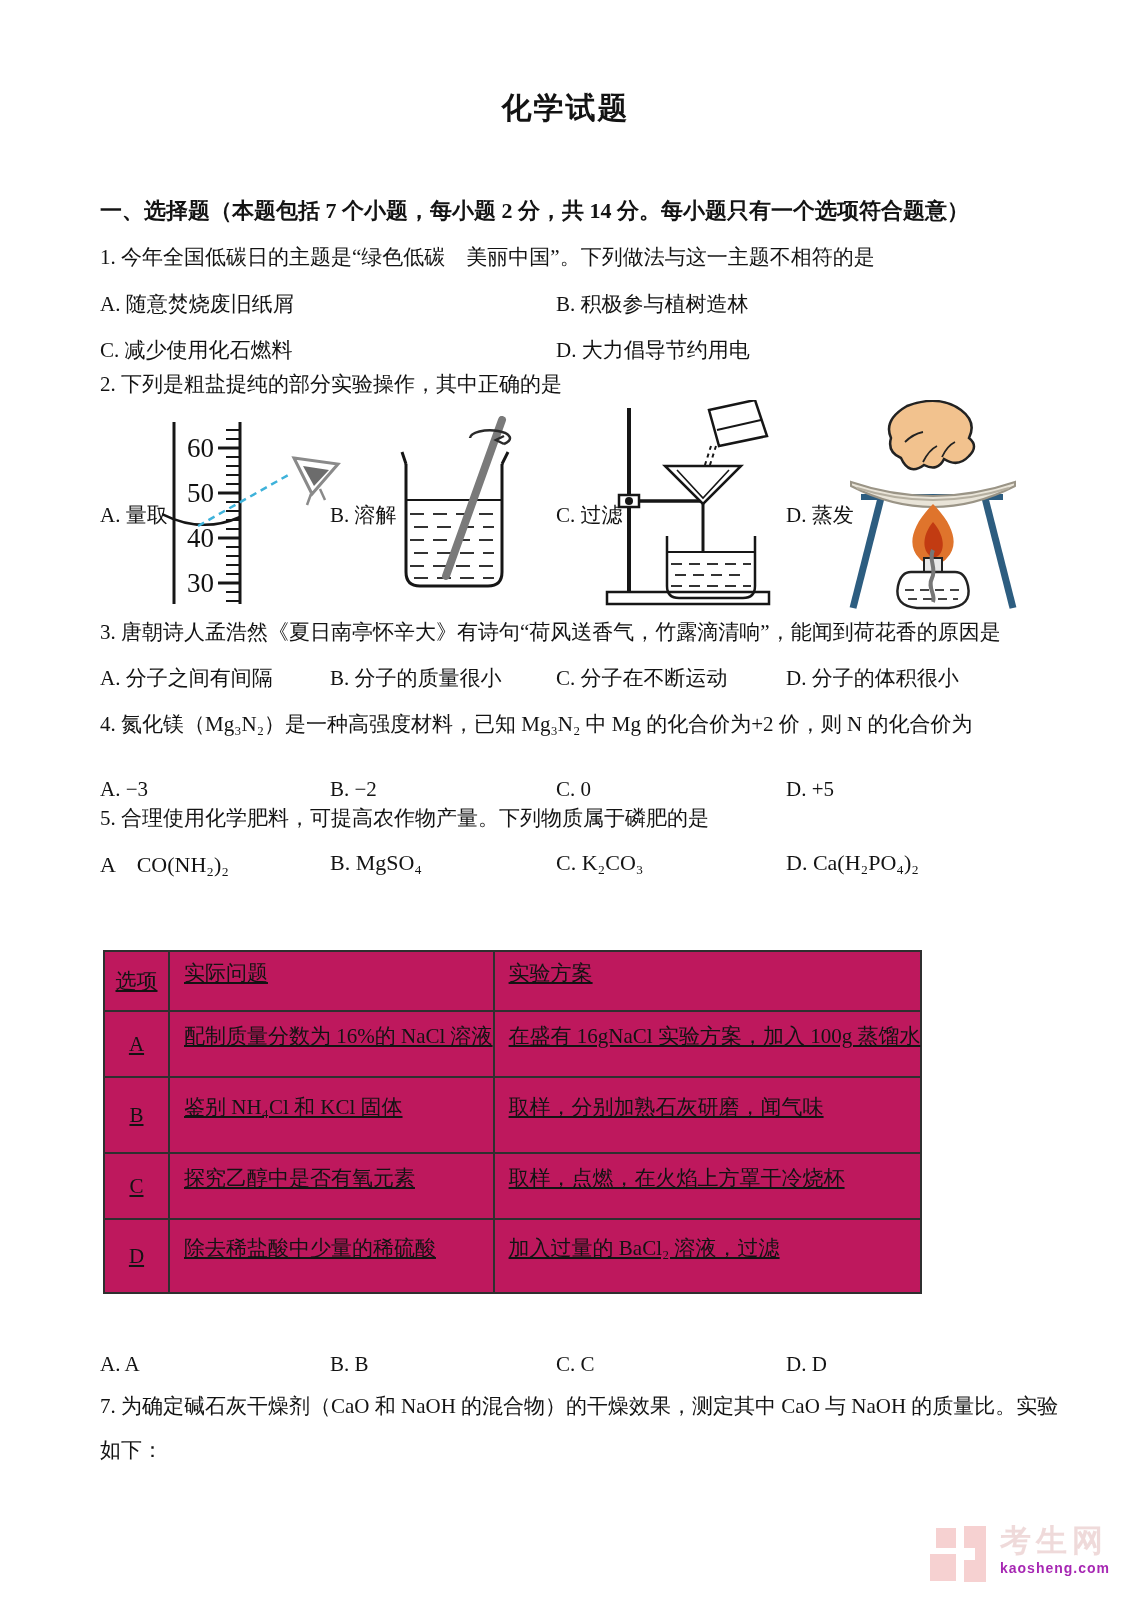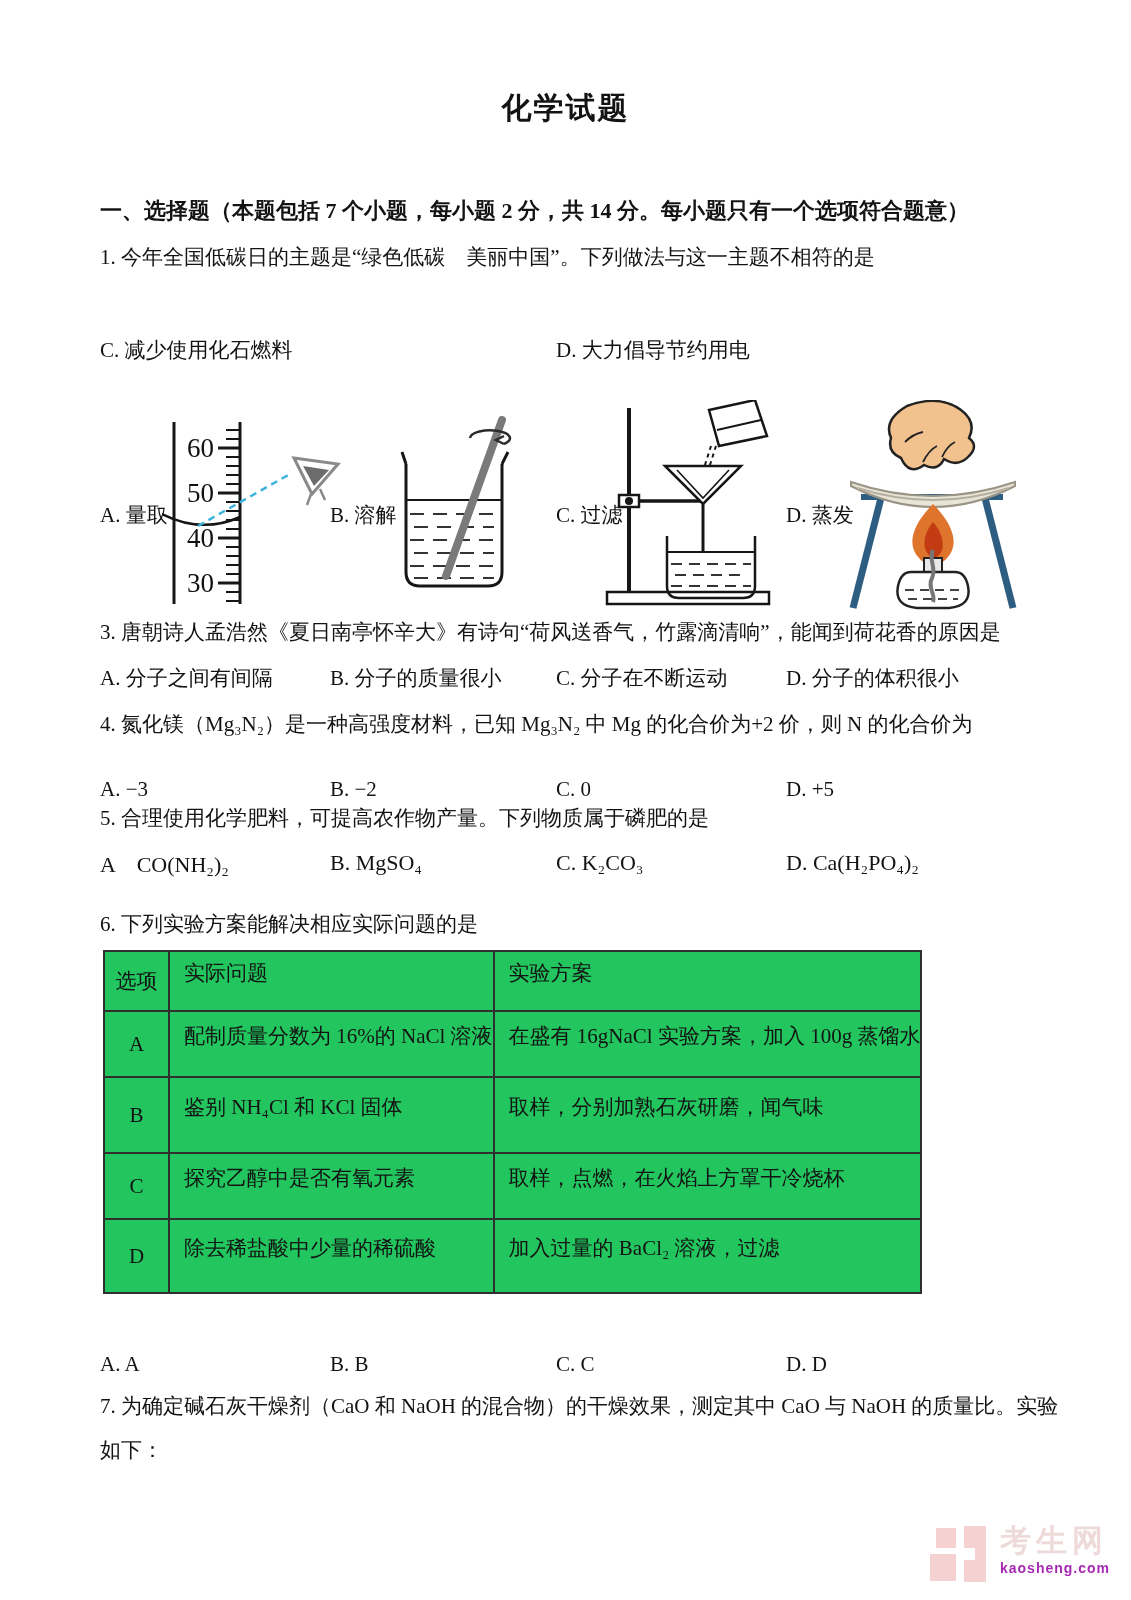--- a/index.html
+++ b/index.html
@@ -8,21 +8,21 @@
   .abs{position:absolute;}
   .title{width:100%;text-align:center;font-size:30px;font-weight:bold;letter-spacing:2px;}
   .boldline{font-size:22px;font-weight:bold;white-space:nowrap;}
   .stem{font-size:21px;white-space:nowrap;}
   .optrow{position:absolute;left:100px;width:1000px;height:28px;}
   .opt{position:absolute;top:0;font-size:21px;white-space:nowrap;}
   .c0{left:0;} .c1{left:230px;} .c2{left:456px;} .c3{left:686px;}
   .formula{font-size:22px;}
   .figwrap{position:absolute;top:400px;left:100px;width:1010px;height:214px;}
   .figlabel{position:absolute;top:101px;font-size:21px;white-space:nowrap;}
-  .qtable{border-collapse:collapse;table-layout:fixed;background:#22c55e;}
+  .qtable{border-collapse:collapse;table-layout:fixed;background:#be185d;text-decoration:underline;}
   .qtable td,.qtable th{border:2px solid #2f2f2f;font-size:21px;font-weight:normal;
         vertical-align:middle;padding:0 0 16px 14px;text-align:left;white-space:nowrap;}
   .qtable .colopt{text-align:center;padding:0;}
   .watermark{position:absolute;left:928px;top:1524px;width:190px;height:64px;opacity:.95;}
   .wm-logo{position:absolute;left:0;top:2px;width:62px;height:58px;}
   .wm-logo div{position:absolute;background:#f6cfcf;}
   .wm-b1{left:8px;top:2px;width:20px;height:20px;}
   .wm-b2{left:2px;top:28px;width:26px;height:27px;}
   .wm-b3{left:36px;top:0;width:22px;height:56px;}
   .wm-b4{left:36px;top:22px;width:11px;height:12px;background:#ffffff !important;}
@@ -36,25 +36,30 @@
 <body>
 
 <div class="page">
 
   <div class="abs title" style="top:88px;left:0;">化学试题</div>
 
 
   <div class="abs boldline" style="top:196px;left:100px;">一、选择题（本题包括 7 个小题，每小题 2 分，共 14 分。每小题只有一个选项符合题意）</div>
 
   <div class="abs stem" style="top:243px;left:100px;">1. 今年全国低碳日的主题是“绿色低碳　美丽中国”。下列做法与这一主题不相符的是</div>
+  <div class="optrow" style="top:290px;">
+    <span class="opt c0">A. 随意焚烧废旧纸屑</span>
+    <span class="opt c2">B. 积极参与植树造林</span>
+  </div>
   <div class="optrow" style="top:336px;">
     <span class="opt c0">C. 减少使用化石燃料</span>
     <span class="opt c2">D. 大力倡导节约用电</span>
   </div>
 
+  <div class="abs stem" style="top:370px;left:100px;">2. 下列是粗盐提纯的部分实验操作，其中正确的是</div>
 
   <div class="figwrap">
     <span class="figlabel c0">A. 量取</span>
     <span class="figlabel c1">B. 溶解</span>
     <span class="figlabel c2">C. 过滤</span>
     <span class="figlabel c3">D. 蒸发</span>
 
     <svg class="abs" style="left:62px;top:0;" width="230" height="210" viewBox="0 0 230 210">
       <line x1="12" y1="22" x2="12" y2="204" stroke="#161616" stroke-width="3"></line>
       <line x1="78" y1="22" x2="78" y2="204" stroke="#161616" stroke-width="3"></line>
@@ -191,21 +196,20 @@
   </div>
 
   <div class="abs stem" style="top:804px;left:100px;">5. 合理使用化学肥料，可提高农作物产量。下列物质属于磷肥的是</div>
   <div class="optrow" style="top:850px;">
     <span class="opt formula c0">A　CO(NH₂)₂</span>
     <span class="opt formula c1">B. MgSO₄</span>
     <span class="opt formula c2">C. K₂CO₃</span>
     <span class="opt formula c3">D. Ca(H₂PO₄)₂</span>
   </div>
 
-  <div class="abs stem" style="top:910px;left:100px;">6. 下列实验方案能解决相应实际问题的是</div>
 
   <table class="abs qtable" style="top:950px;left:103px;">
     <colgroup>
         <col style="width:65px">
         <col style="width:318px">
         <col style="width:405px">
       </colgroup>
     <tbody>
         <tr style="height:60px">
       <th class="colopt">选项</th>

